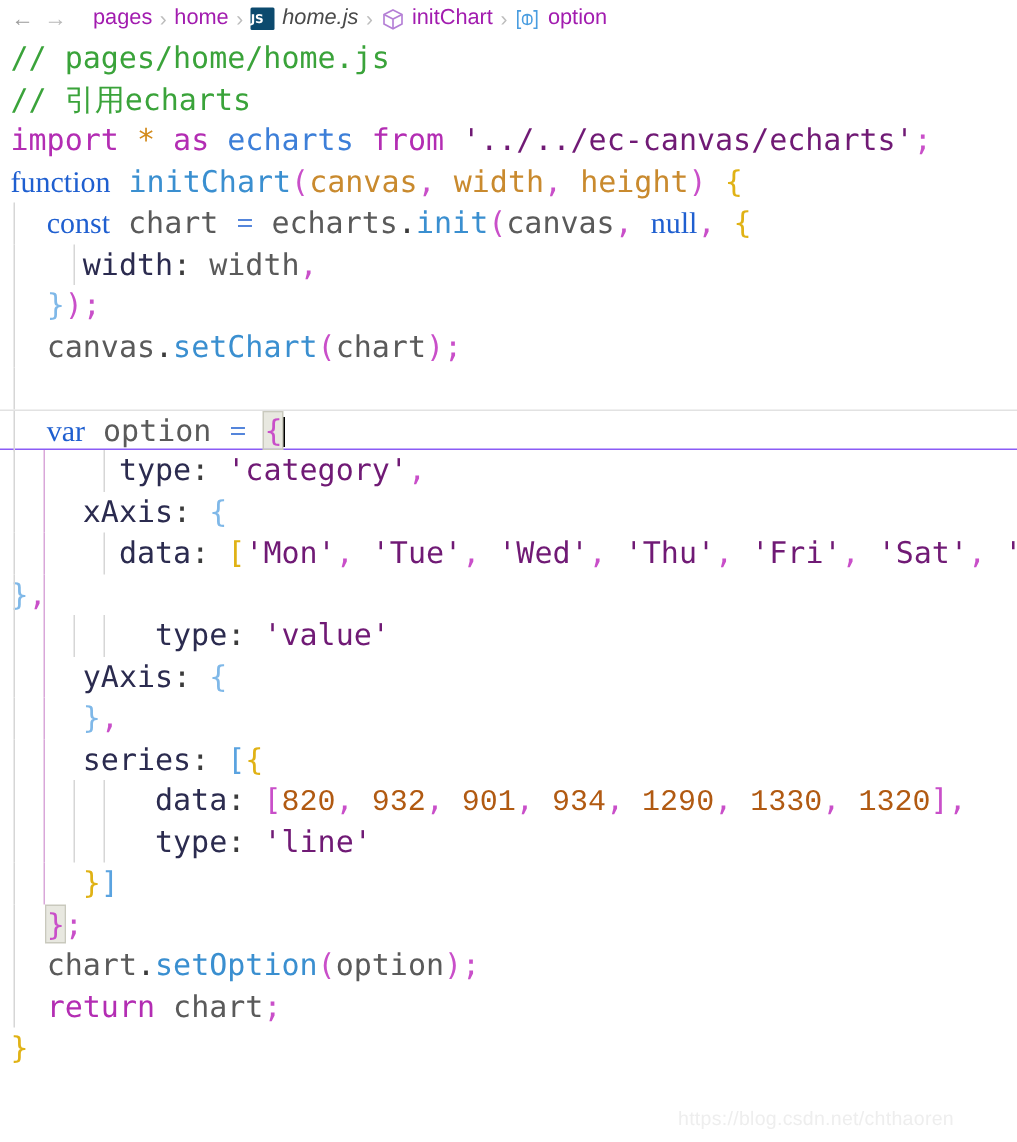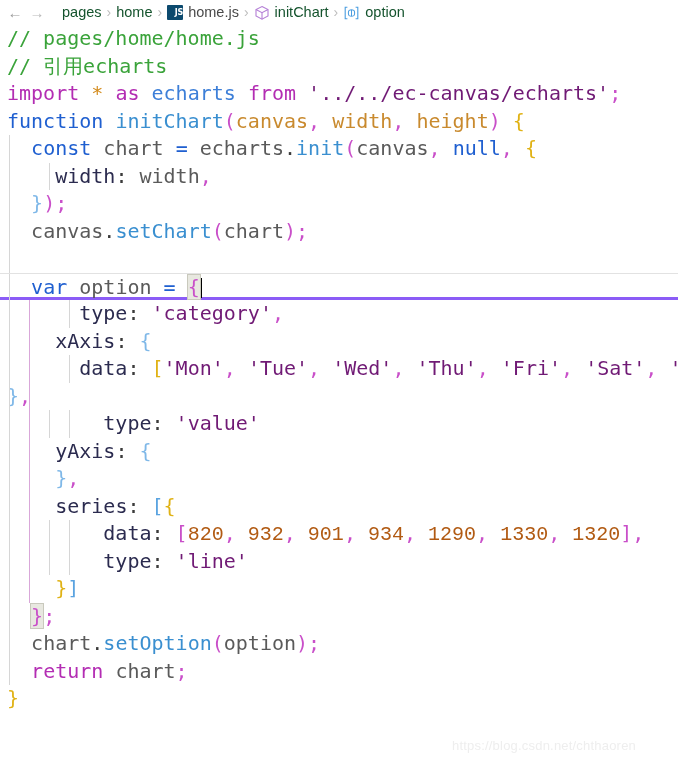--- a/index.html
+++ b/index.html
@@ -44,34 +44,34 @@
   .crumb {
     display: flex;
     align-items: center;
     color: #8d8d8d;
   }
   .crumb-sep {
     color: #bdbdbd;
     margin: 0 5px;
     font-size: 14px;
   }
-  .crumb-label { color: #14532d; }
-  .crumb-label.dark { color: #4a4a4a; }
+  .crumb-label { color: #a21caf; }
+  .crumb-label.dark { color: #4a4a4a; font-style: italic; }
 
   
   .ic-js {
     display: inline-block;
     width: 16px; height: 15px;
     background: #0c4a6e;
     color: #ffffff;
     font-family: "DejaVu Sans", sans-serif;
     font-size: 8px;
     font-weight: bold;
     line-height: 15px;
-    text-align: right;
+    text-align: left;
     margin-right: 5px;
     border-radius: 1px;
     letter-spacing: -0.2px;
   }
   .ic-fn {
     display: inline-block;
     width: 16px; height: 16px;
     margin-right: 5px;
     position: relative;
     top: 1px;
@@ -95,41 +95,41 @@
   }
   .line {
     position: relative;
     height: 27.5px;
     white-space: pre;
     padding-left: 7px;
     box-sizing: border-box;
   }
   .line.active {
     border-top: 1px solid #e2e2e2;
-    border-bottom: 3px solid #8b5cf6;
+    border-bottom: 1px solid #8b5cf6;
     height: 27.5px;
   }
   
   .guide {
     position: absolute;
     width: 1px;
     top: 0;
     height: 27.5px;
     background: #d6d6d6;
   }
   .guide.active-guide { background: #d9a7d9; }
   .g1 { left: 9px; }
   .g2 { left: 29px; }
   .g3 { left: 49px; }
   .g4 { left: 69px; }
 
   
   .t-comment { color: #3aa33a; }
   .t-keyword { color: #b32db3; }
-  .t-kw-blue { color: #1f5fd0; }
+  .t-kw-blue { color: #1f5fd0; font-family: Liberation Serif, serif; }
   .t-fnblue  { color: #3a8fd0; }
   .t-var     { color: #3d7fd8; }
   .t-param   { color: #c98a2e; }
   .t-string  { color: #701a75; }
   .t-num     { color: #b15a12; font-family: Liberation Mono, monospace; }
   .t-prop    { color: #2b2b4f; }
   .t-plain   { color: #5a5a5a; }
   .t-op      { color: #3b3b3b; }
   .t-star    { color: #d38b1c; }
   .t-br-purple { color: #c94fc9; }

